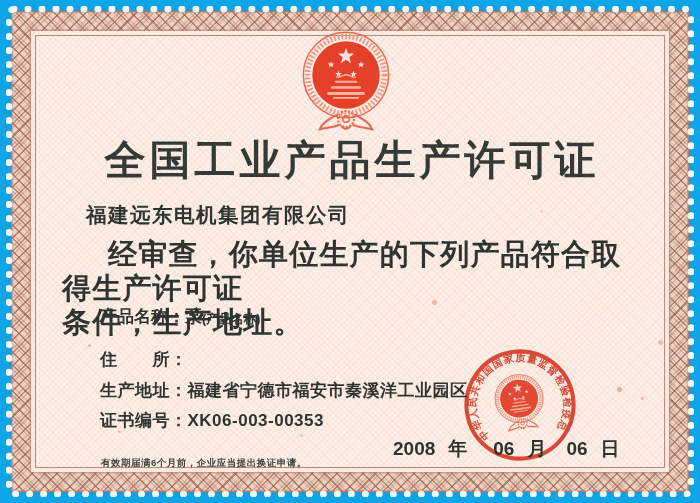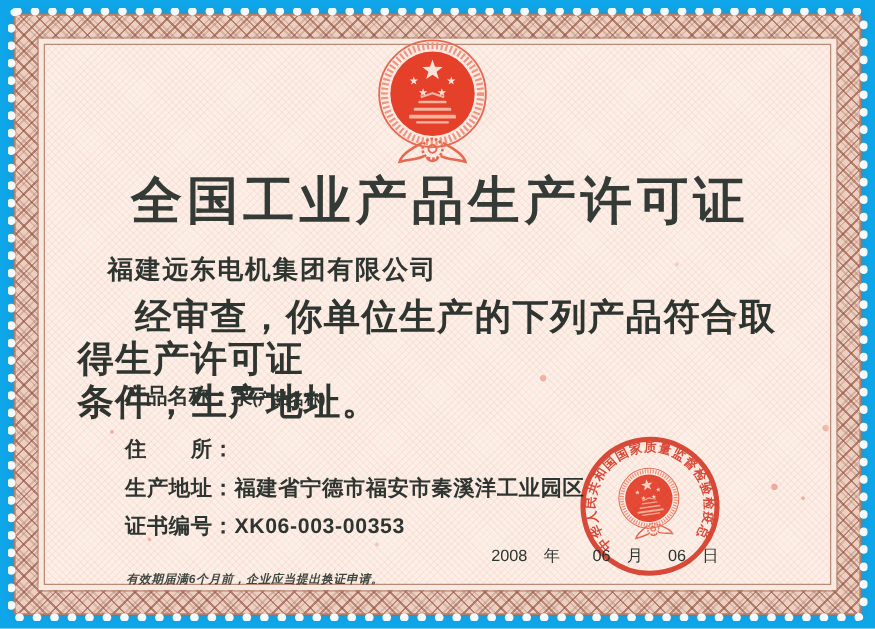--- a/index.html
+++ b/index.html
@@ -67,27 +67,27 @@
 
   .field-row {
     position:absolute; left:100px;
     font-size:17px; font-weight:bold; color:#2e3531; letter-spacing:.5px;
     display:flex; align-items:baseline;
   }
   .row-0 { top:348px; } .row-1 { top:379px; } .row-2 { top:409px; } .row-3 { top:438px; }
 
   .footnote {
     position:absolute; left:101px; top:457px;
-    font-size:9.5px; color:#3f453f; letter-spacing:.5px; font-weight:bold;font-style:italic;
+    font-size:9.5px; color:#3f453f; letter-spacing:.5px; font-weight:bold;
   }
 
   .date-row {
     position:absolute; left:393px; top:436px;
     display:flex; align-items:baseline; gap:13px;
-    font-size:13px; font-weight:normal; color:#2c3430; z-index:3;
+    font-size:19px; font-weight:bold; color:#2c3430; z-index:3;
   }
   .date-row .u-year  { margin-right:13px; }
   .date-row .u-month { margin-right:7px; }
 
   .seal {
     position:absolute; left:461px; top:346px; width:118px; height:118px;
     transform:rotate(-8deg); mix-blend-mode:multiply; opacity:.92; z-index:2;
   }
 
   .speckles {

